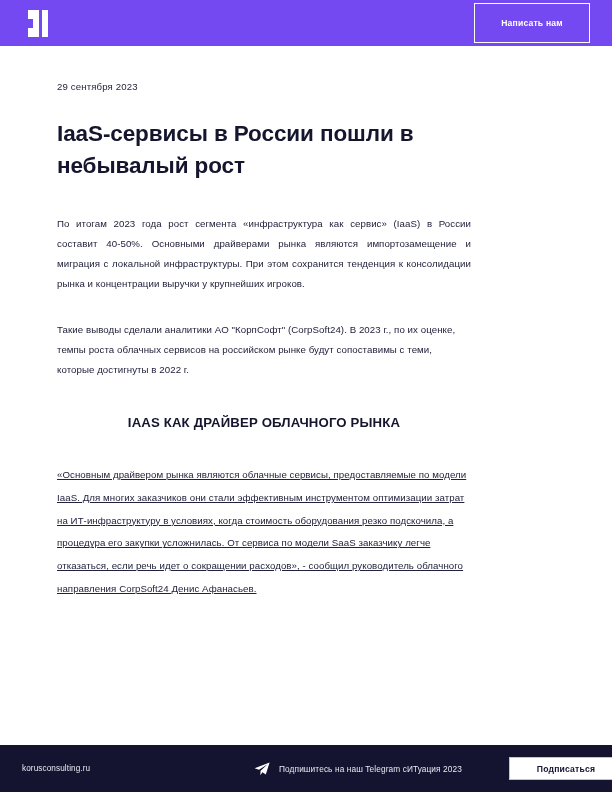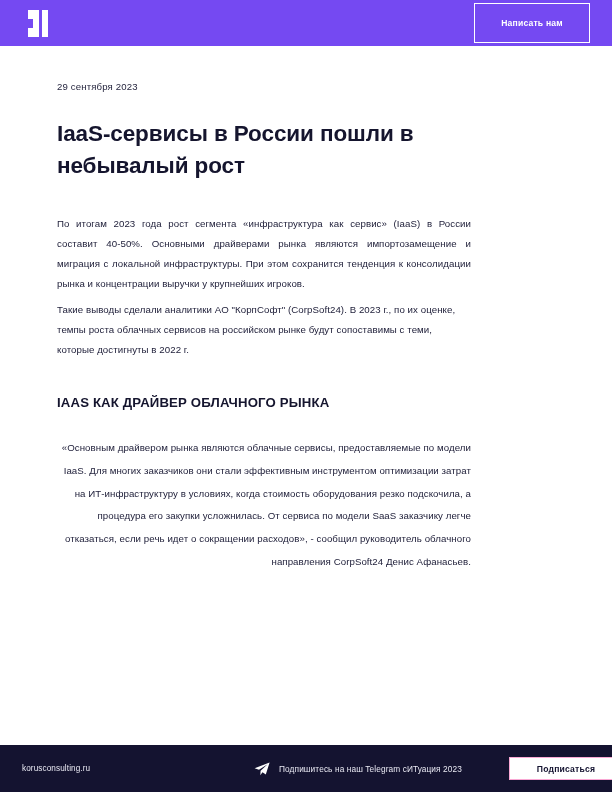--- a/index.html
+++ b/index.html
@@ -104,32 +104,34 @@
   }
   .article-para {
     margin: 0;
     font-size: 9.7px;
     line-height: 2.08;
     color: #22223c;
     letter-spacing: 0.06px;
     text-align: justify;
   }
   .para-1 { margin-top: 32px; }
-  .para-2 { margin-top: 5px; text-align: left; }
+  .para-2 { margin-top: 25px; text-align: left; }
   .section-heading {
     margin: 35px 0 0 0;
     font-size: 13.2px;
     font-weight: bold;
     color: #15152e;
     letter-spacing: 0.15px;
+    text-align: center;
   }
   .para-3 {
-    margin-top: 27px;
+    margin-top: 34px;
     line-height: 2.35;
-    text-align: right;
+    text-align: left;
+    text-decoration: underline;
   }
 
   
   .site-footer {
     position: absolute;
     left: 0;
     bottom: 0;
     width: 612px;
     height: 47px;
     background: #141330;

